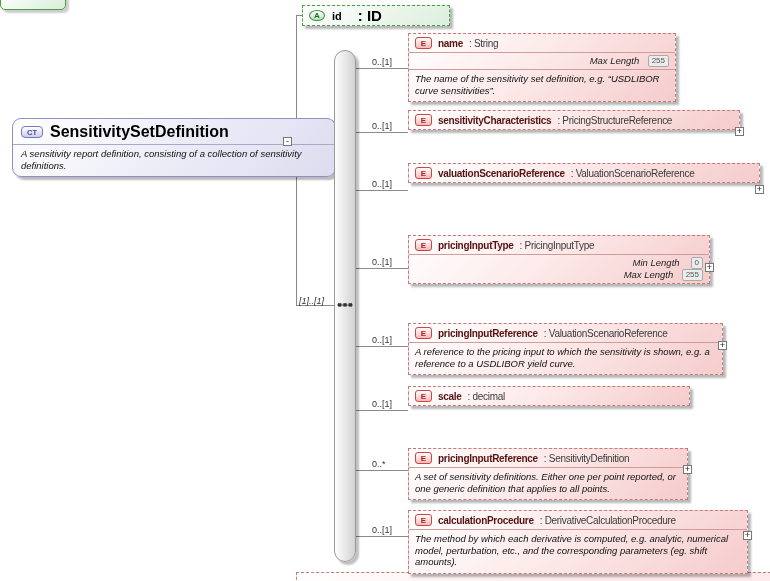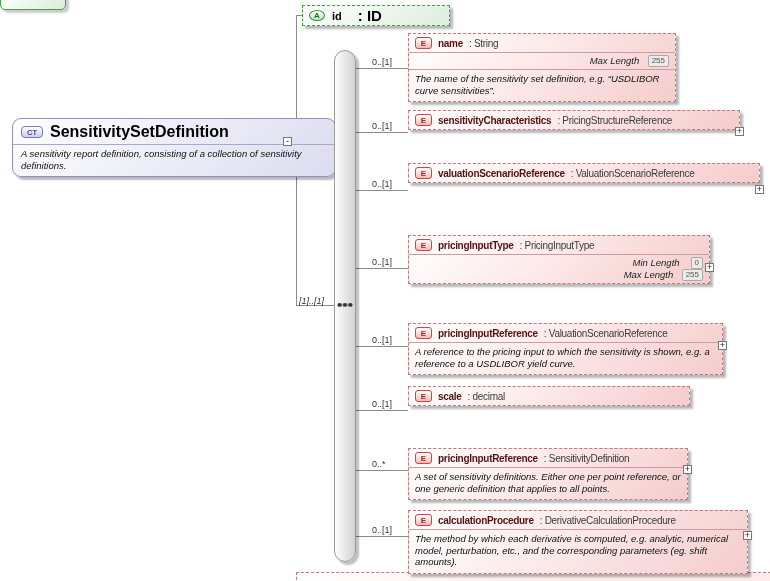--- a/index.html
+++ b/index.html
@@ -193,21 +193,21 @@
     </div>
   </div>
 
   <div class="occ" style="left:372px; top:459px;">0..*</div>
   <div class="el-box" style="left:408px; top:448px; width:280px;">
     <div class="el-header">
       <span class="e-icon">E</span>
       <span class="el-name">pricingInputReference</span>
       <span class="el-type">: SensitivityDefinition</span>
     </div>
-    <div class="el-annot">A set of sensitivity definitions. Either one per point reference, or one generic definition that applies to all points.</div>
+    <div class="el-annot">A set of sensitivity definitions. Either one per point reported, or one generic definition that applies to all points.</div>
   </div>
   <div class="plus-btn" style="left:683px; top:465px;">+</div>
 
   <div class="occ" style="left:372px; top:525px;">0..[1]</div>
   <div class="el-box" style="left:408px; top:510px; width:340px;">
     <div class="el-header">
       <span class="e-icon">E</span>
       <span class="el-name">calculationProcedure</span>
       <span class="el-type">: DerivativeCalculationProcedure</span>
     </div>

